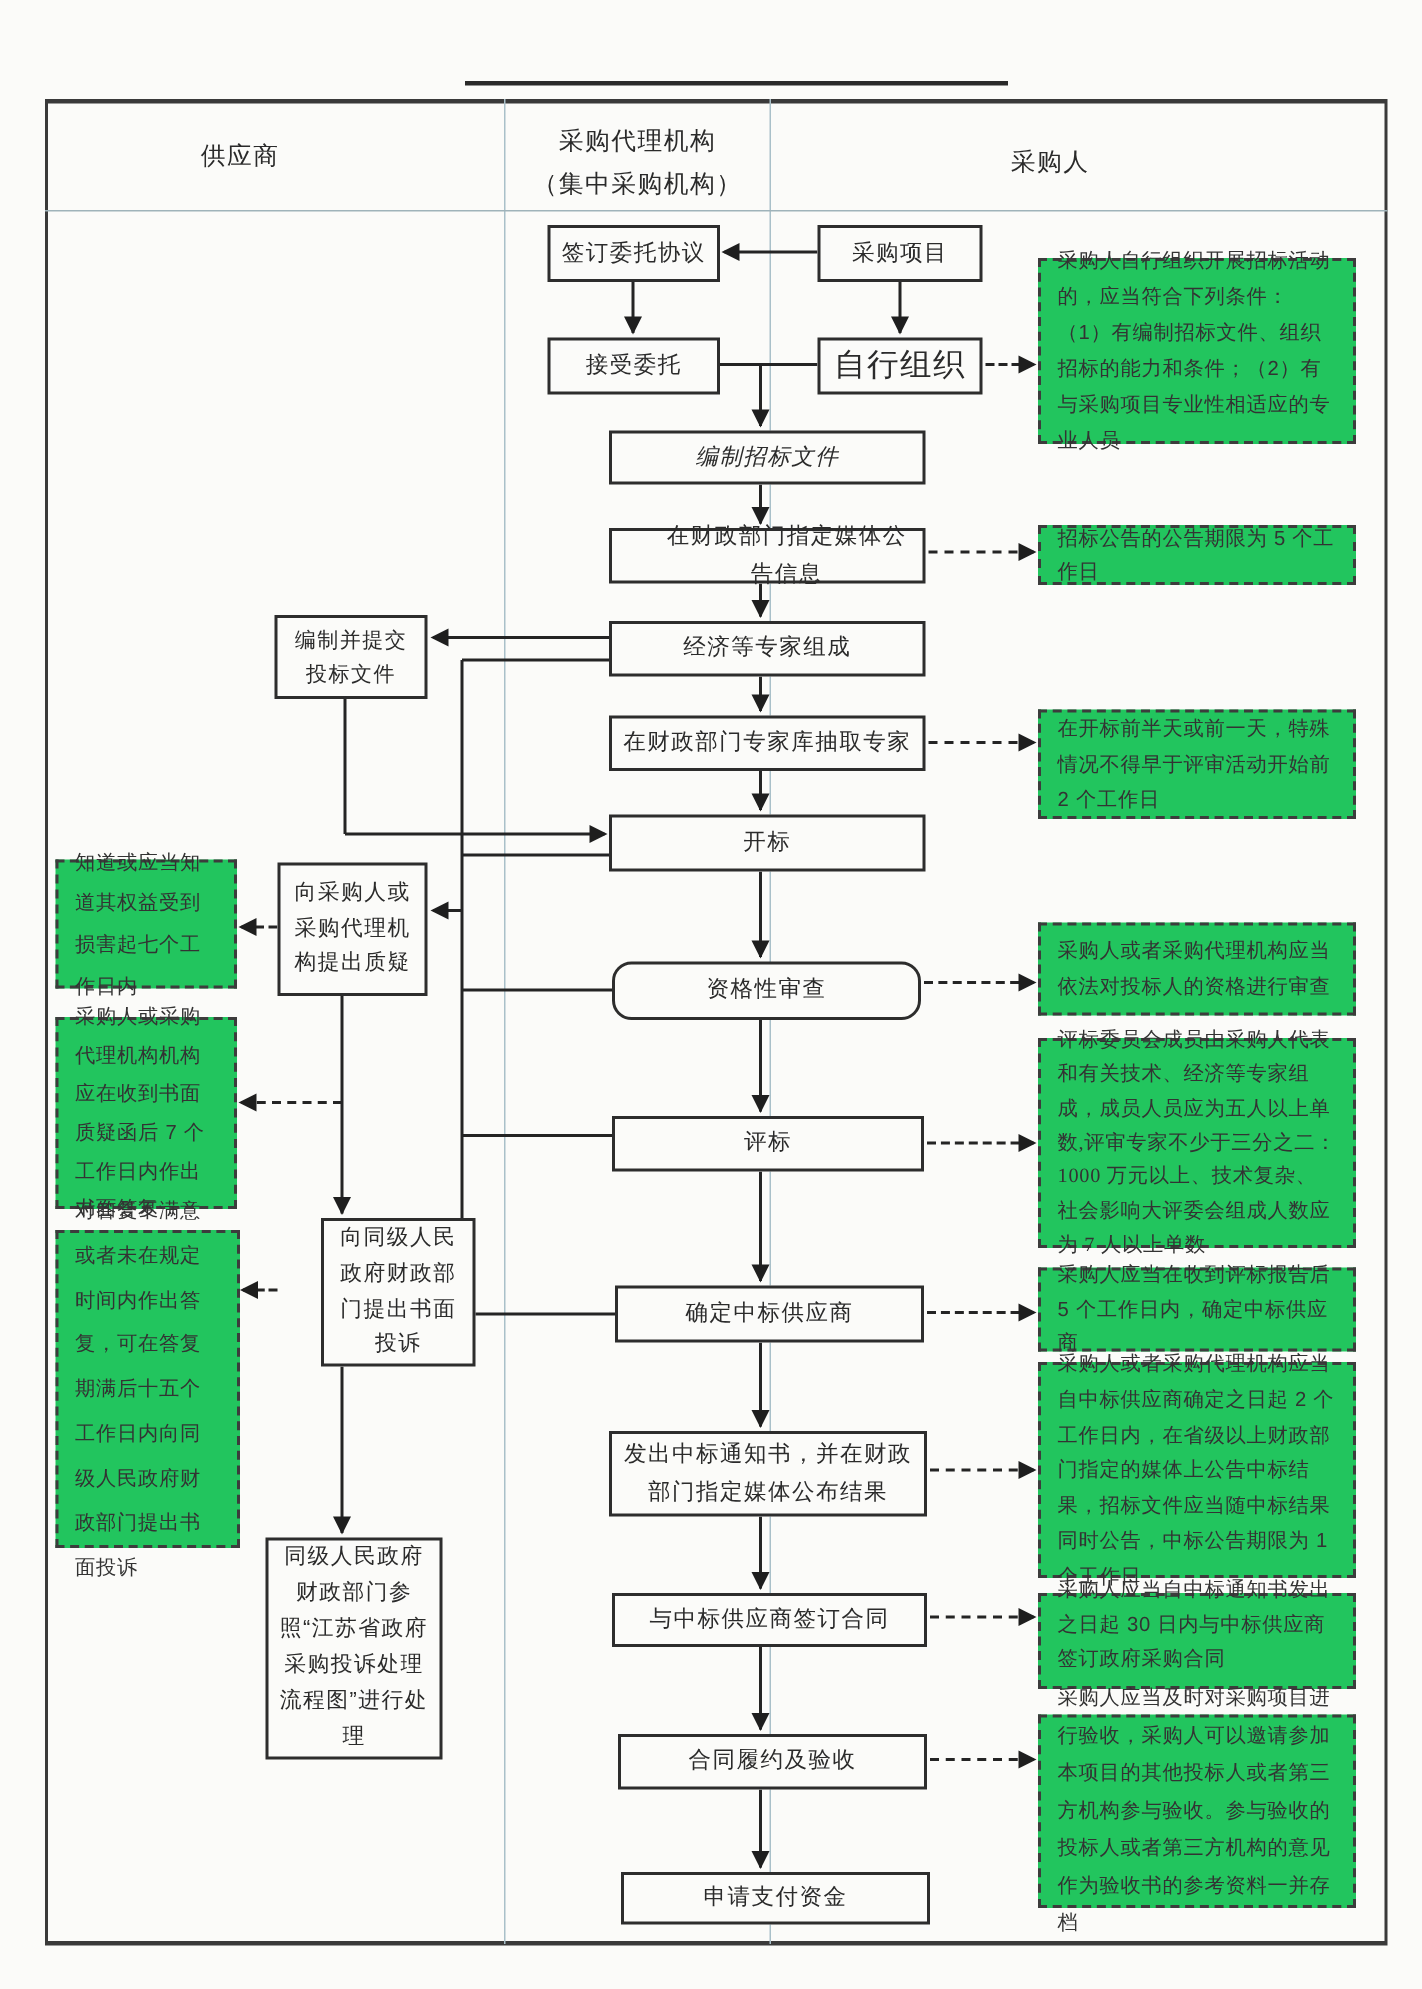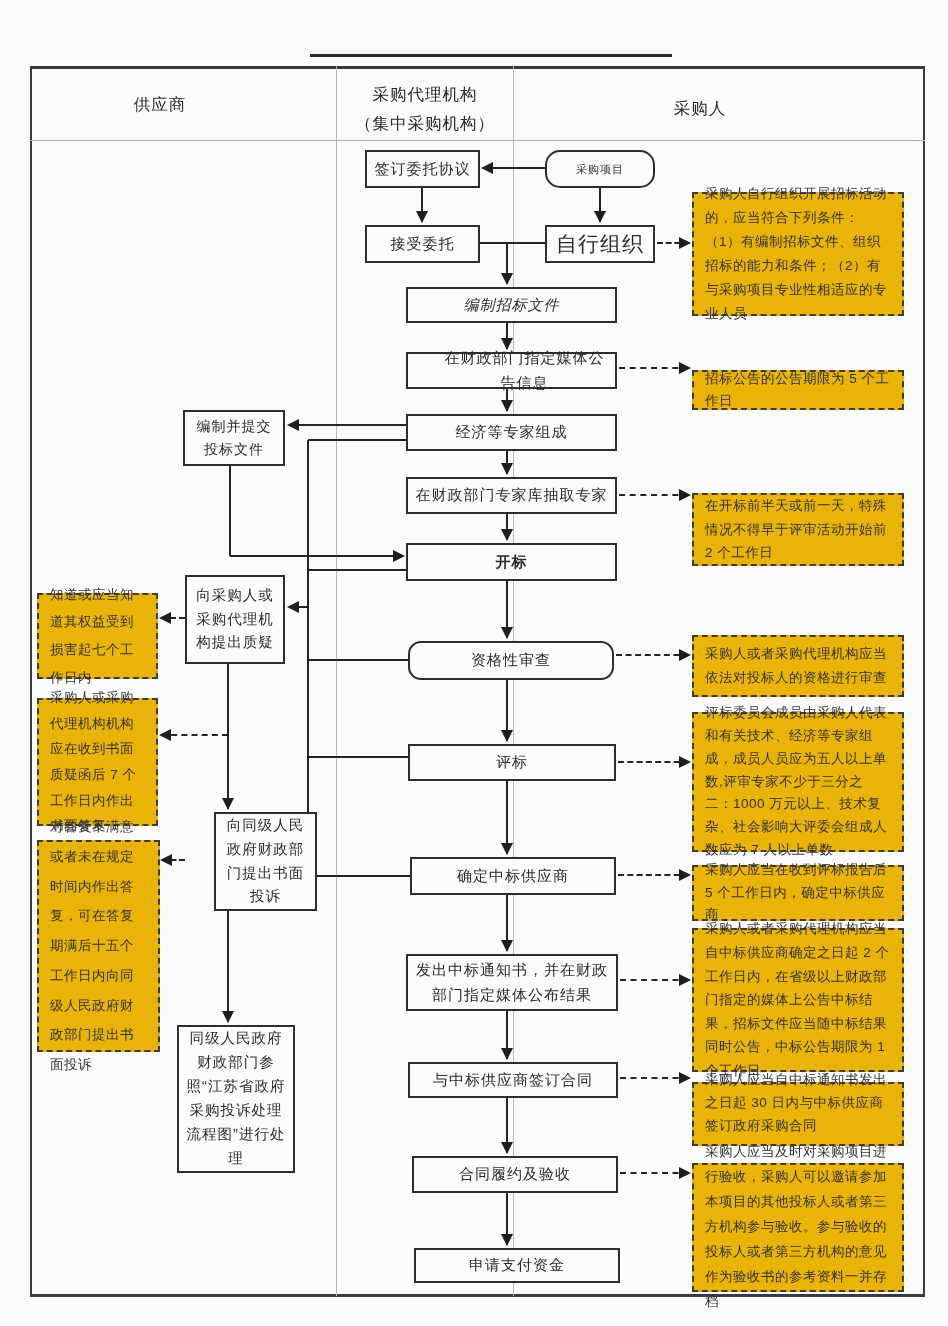--- a/index.html
+++ b/index.html
@@ -17,23 +17,23 @@
   .frame{position:absolute;border:2px solid #3a3a3a;border-top-width:3px;border-bottom-width:3px;background:transparent;}
   .vdivider{position:absolute;width:1px;background:#a9c0c9;z-index:0;}
   .hline-light{position:absolute;height:1px;background:#9fb3ba;z-index:0;}
   .colhead{position:absolute;text-align:center;font-size:16.5px;color:#2a2a2a;letter-spacing:1px;z-index:1;line-height:1.75;}
   .fbox{
     position:absolute;box-sizing:border-box;border:2px solid #2d2d2d;background:#fbfbf9;
     display:flex;align-items:center;justify-content:center;text-align:center;
     z-index:2;color:#2b2b2b;letter-spacing:1px;line-height:1.65;padding:2px 6px;
   }
   .note{
-    position:absolute;box-sizing:border-box;border:2px dashed #3c3c3c;background:#eab308;
+    position:absolute;box-sizing:border-box;border:2px dashed #3c3c3c;background:#22c55e;
     display:flex;align-items:center;z-index:2;color:#333;
-    padding:6px 11px;text-align:left;letter-spacing:0.5px;margin-top:20px;
+    padding:6px 11px;text-align:left;letter-spacing:0.5px;
   }
   .ln{position:absolute;background:#242424;z-index:1;}
   .ln-dash-h{position:absolute;z-index:1;border-top:2px dashed #242424;background:none;}
   .arr{position:absolute;width:0;height:0;z-index:3;}
   .arr-down{border-left:6px solid transparent;border-right:6px solid transparent;border-top:12px solid #1e1e1e;}
   .arr-left{border-top:6px solid transparent;border-bottom:6px solid transparent;border-right:12px solid #1e1e1e;}
   .arr-right{border-top:6px solid transparent;border-bottom:6px solid transparent;border-left:12px solid #1e1e1e;}
 </style>
 </head>
 <body>
@@ -125,28 +125,28 @@
       <div class="arr arr-right" style="left: 679px; top: 1167px;"></div>
       <div class="ln-dash-h" style="left: 161px; top: 617px; width: 24px; height: 0px;"></div>
       <div class="arr arr-left" style="left: 159px; top: 612px;"></div>
       <div class="ln-dash-h" style="left: 161px; top: 734px; width: 67px; height: 0px;"></div>
       <div class="arr arr-left" style="left: 159px; top: 729px;"></div>
       <div class="ln-dash-h" style="left: 162px; top: 859px; width: 23px; height: 0px;"></div>
       <div class="arr arr-left" style="left: 160px; top: 854px;"></div>
     </div>
   <div id="layer-boxes">
       <div class="fbox" style="left: 365px; top: 150px; width: 115px; height: 38px; font-size: 15px;">签订委托协议</div>
-      <div class="fbox" style="left: 545px; top: 150px; width: 110px; height: 38px; font-size: 11px; border-radius: 15px;">采购项目</div>
+      <div class="fbox" style="left: 545px; top: 150px; width: 110px; height: 38px; font-size: 15px;">采购项目</div>
       <div class="fbox" style="left: 365px; top: 225px; width: 115px; height: 38px; font-size: 15px;">接受委托</div>
       <div class="fbox" style="left: 545px; top: 225px; width: 110px; height: 38px; font-size: 21px;">自行组织</div>
       <div class="fbox" style="left: 406px; top: 287px; width: 211px; height: 36px; font-size: 15px; font-style: italic;">编制招标文件</div>
       <div class="fbox" style="left: 406px; top: 352px; width: 211px; height: 37px; font-size: 15px; padding-left: 32px;">在财政部门指定媒体公告信息</div>
       <div class="fbox" style="left: 406px; top: 414px; width: 211px; height: 37px; font-size: 15px;">经济等专家组成</div>
       <div class="fbox" style="left: 406px; top: 477px; width: 211px; height: 37px; font-size: 15px;">在财政部门专家库抽取专家</div>
-      <div class="fbox" style="left: 406px; top: 543px; width: 211px; height: 38px; font-size: 15px; font-weight: bold;">开标</div>
+      <div class="fbox" style="left: 406px; top: 543px; width: 211px; height: 38px; font-size: 15px;">开标</div>
       <div class="fbox" style="left: 408px; top: 641px; width: 206px; height: 39px; font-size: 15px; border-radius: 13px;">资格性审查</div>
       <div class="fbox" style="left: 408px; top: 744px; width: 208px; height: 37px; font-size: 15px;">评标</div>
       <div class="fbox" style="left: 410px; top: 857px; width: 206px; height: 38px; font-size: 15px;">确定中标供应商</div>
       <div class="fbox" style="left: 406px; top: 954px; width: 212px; height: 57px; font-size: 15px;">发出中标通知书，并在财政部门指定媒体公布结果</div>
       <div class="fbox" style="left: 408px; top: 1062px; width: 210px; height: 36px; font-size: 15px;">与中标供应商签订合同</div>
       <div class="fbox" style="left: 412px; top: 1156px; width: 206px; height: 37px; font-size: 15px;">合同履约及验收</div>
       <div class="fbox" style="left: 414px; top: 1248px; width: 206px; height: 35px; font-size: 15px;">申请支付资金</div>
       <div class="fbox" style="left: 183px; top: 410px; width: 102px; height: 56px; font-size: 14px;">编制并提交投标文件</div>
       <div class="fbox" style="left: 185px; top: 575px; width: 100px; height: 89px; font-size: 14.5px;">向采购人或采购代理机构提出质疑</div>
       <div class="fbox" style="left: 185px; top: 812px; width: 103px; height: 99px; font-size: 14.5px; margin-left: 29px;">向同级人民政府财政部门提出书面投诉</div>
@@ -167,21 +167,21 @@
       </div>
       <div class="note" style="left: 692px; top: 350px; width: 212px; height: 40px; font-size: 13.5px; line-height: 1.6;">
         <span>招标公告的公告期限为 5 个工作日</span>
       </div>
       <div class="note" style="left: 692px; top: 473px; width: 212px; height: 73px; font-size: 13.5px; line-height: 1.75;">
         <span>在开标前半天或前一天，特殊情况不得早于评审活动开始前 2 个工作日</span>
       </div>
       <div class="note" style="left: 692px; top: 615px; width: 212px; height: 62px; font-size: 13.5px; line-height: 1.75;">
         <span>采购人或者采购代理机构应当依法对投标人的资格进行审查</span>
       </div>
-      <div class="note" style="left: 692px; top: 692px; width: 212px; height: 140px; font-size: 13.5px; line-height: 1.7;">
+      <div class="note" style="left: 692px; top: 692px; width: 212px; height: 140px; font-size: 13.5px; line-height: 1.7; font-family: Liberation Serif, serif;">
         <span>评标委员会成员由采购人代表和有关技术、经济等专家组成，成员人员应为五人以上单数,评审专家不少于三分之二：1000 万元以上、技术复杂、社会影响大评委会组成人数应为 7 人以上单数</span>
       </div>
       <div class="note" style="left: 692px; top: 845px; width: 212px; height: 56px; font-size: 13.5px; line-height: 1.7;">
         <span>采购人应当在收到评标报告后 5 个工作日内，确定中标供应商</span>
       </div>
       <div class="note" style="left: 692px; top: 908px; width: 212px; height: 144px; font-size: 13.5px; line-height: 1.75;">
         <span>采购人或者采购代理机构应当自中标供应商确定之日起 2 个工作日内，在省级以上财政部门指定的媒体上公告中标结果，招标文件应当随中标结果同时公告，中标公告期限为 1 个工作日</span>
       </div>
       <div class="note" style="left: 692px; top: 1062px; width: 212px; height: 64px; font-size: 13.5px; line-height: 1.7; align-items: flex-end;">
         <span>采购人应当自中标通知书发出之日起 30 日内与中标供应商签订政府采购合同</span>

